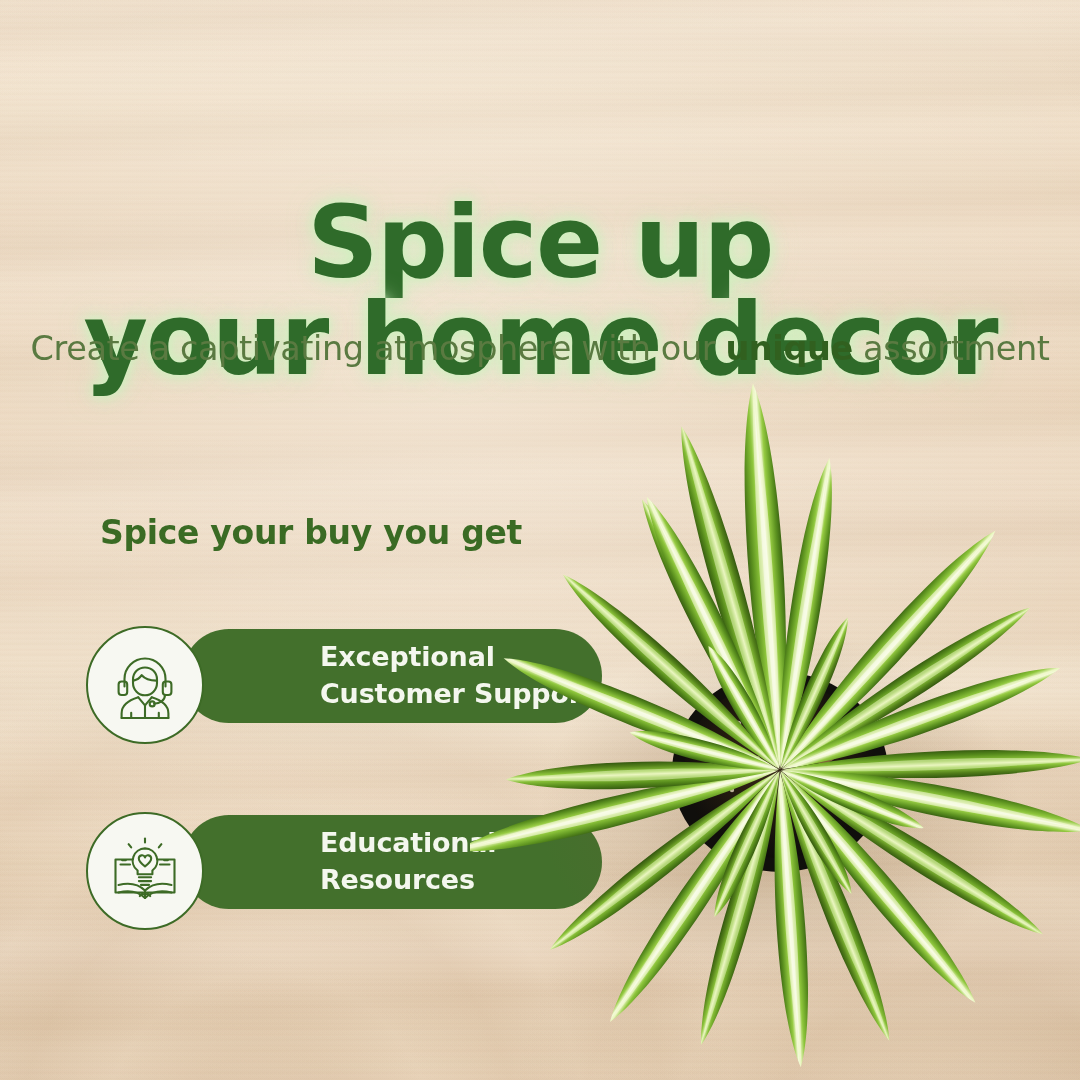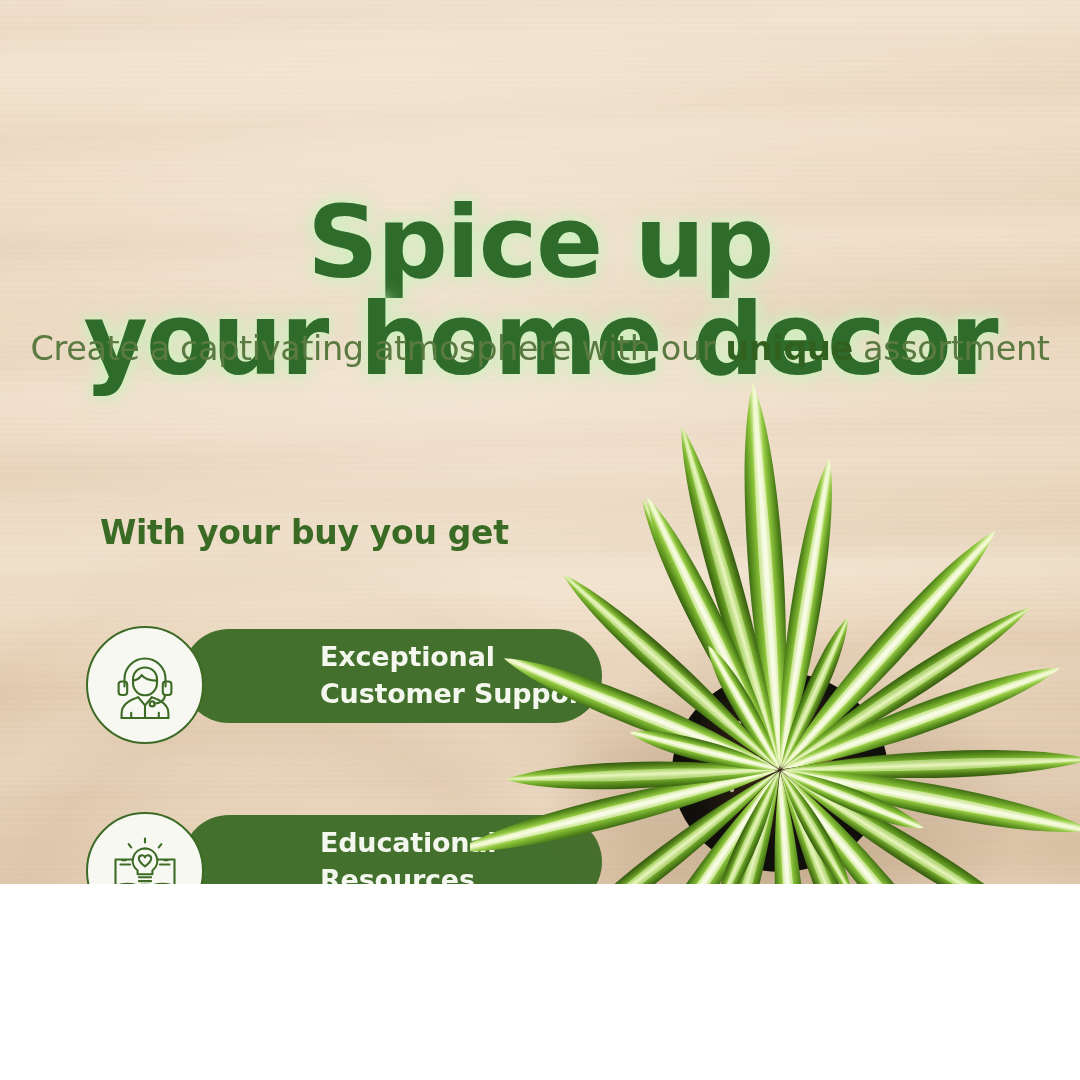--- a/index.html
+++ b/index.html
@@ -7,21 +7,21 @@
 
   html,body{
     width:1080px; height:1080px;
     overflow:hidden;
     font-family:"Liberation Sans", sans-serif;
   }
 
   
   #poster{
     position:relative;
-    width:1080px; height:884px;
+    width:1080px; height:1080px;
     overflow:hidden;
     background:#bef264;
   }
 
   
   .wood-base{
     position:absolute; inset:0;
     background:
       linear-gradient(180deg,
         #f2e3cf 0%,
@@ -211,21 +211,21 @@
   <div class="wood-swirl2"></div>
   <div class="wood-vignette"></div>
 
   <h1 class="headline">
     <span>Spice up</span>
     <span class="l2">your home decor</span>
   </h1>
 
   <p class="subtitle"><span>Create a captivating atmosphere with our </span><b>unique</b><span> assortment</span></p>
 
-  <div class="buy-label">With your buy you get</div>
+  <div class="buy-label">Spice your buy you get</div>
 
   <div class="features">
 
     <div class="feature">
       <div class="pill">
         <div class="pill-text">Exceptional
 Customer Support</div>
       </div>
       <div class="icon-circle">
         <svg width="74" height="74" viewBox="0 0 74 74" fill="none" stroke="#3d6b26" stroke-width="2.1" stroke-linecap="round" stroke-linejoin="round">

